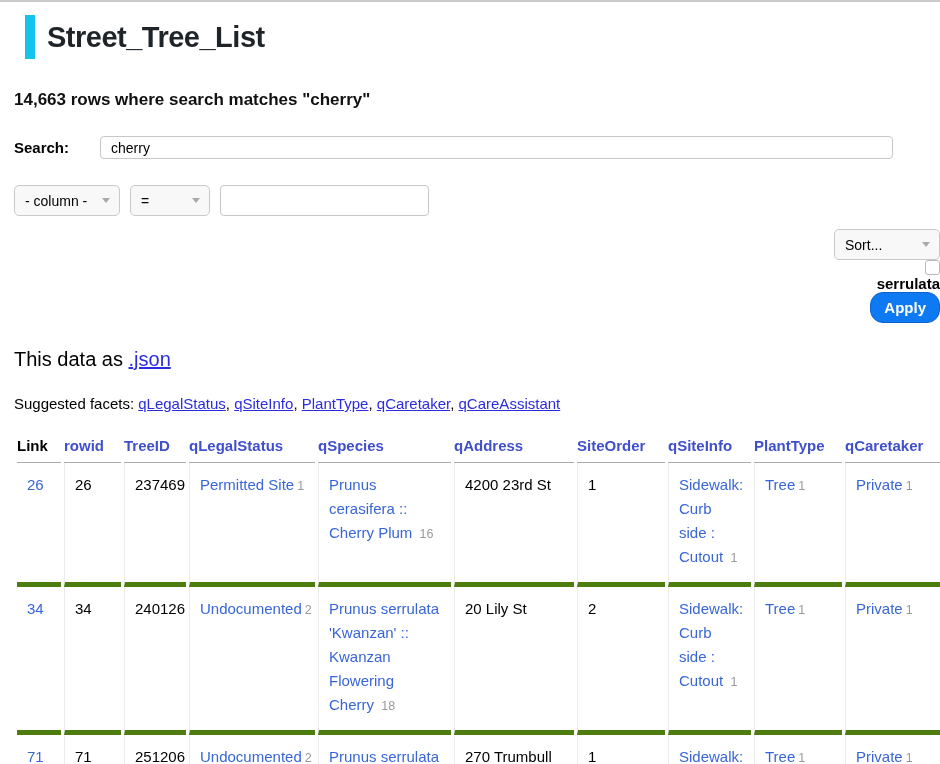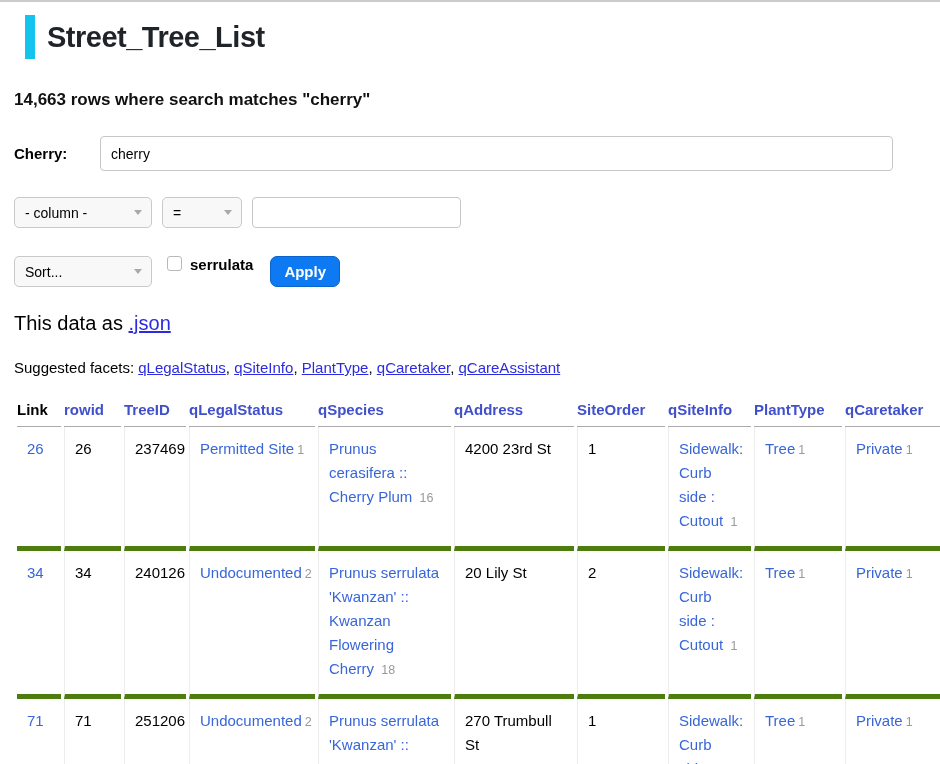--- a/index.html
+++ b/index.html
@@ -17,55 +17,55 @@
   .page-header { display: flex; align-items: center; margin-top: 13px; margin-left: 11px; }
   .accent-bar { width: 10px; height: 44px; background: #15c4ee; margin-right: 12px; flex: 0 0 auto; }
   h1.page-title { font-size: 29px; font-weight: bold; color: #1f2429; margin: 0; letter-spacing: -0.5px; }
 
   .rows-count { font-size: 17px; font-weight: bold; margin: 31px 0 0 0; color: #111; }
 
   
   .search-row { margin-top: 26px; display: flex; align-items: center; }
   .search-label { font-weight: bold; width: 86px; flex: 0 0 auto; }
   .search-input {
-    width: 793px; height: 35px; border: 1px solid #c7c7c7; border-radius: 4px;
+    width: 793px; height: 23px; border: 1px solid #c7c7c7; border-radius: 4px;
     padding: 0 10px; font-size: 14px; font-family: inherit; color: #000;
   }
 
   
   .filter-row { margin-top: 26px; display: flex; align-items: center; }
-  .sort-row { margin-top: 28px; display: flex; align-items: flex-start; }
+  .sort-row { margin-top: 13px; display: flex; align-items: flex-end; flex-direction: column; }
   .select-wrap { position: relative; display: inline-block; }
   select {
     -webkit-appearance: none; appearance: none;
     background: #f8f8f8; border: 1px solid #c9c9c9; border-radius: 5px;
     height: 31px; font-size: 14px; font-family: inherit; color: #000;
     padding: 0 26px 0 10px;
   }
-  .w-column { width: 138px; }
+  .w-column { width: 106px; }
   .w-op { width: 80px; margin-left: 10px; }
   .caret {
     position: absolute; right: 10px; top: 13px; width: 0; height: 0;
     border-left: 4px solid transparent; border-right: 4px solid transparent;
     border-top: 5px solid #a9a9a9; pointer-events: none;
   }
   .filter-value-input {
     width: 209px; height: 31px; border: 1px solid #c7c7c7; border-radius: 4px;
     padding: 0 8px; margin-left: 10px; font-size: 14px; font-family: inherit;
   }
   .desc-checkbox {
     -webkit-appearance: none; appearance: none;
     width: 15px; height: 15px; border: 1px solid #b9b9b9; border-radius: 3px;
     background: #fff; margin: 0 0 0 15px; vertical-align: middle;
   }
   .desc-label { font-weight: bold; margin-left: 8px; }
   .apply-button {
     margin-left: 17px; background: #0d79f2; color: #fff; font-weight: bold;
     font-size: 15px; font-family: inherit; border: 1px solid #0b63cc;
-    border-radius: 7px; padding: 6px 13px; cursor: pointer;
+    border-radius: 13px; padding: 6px 13px; cursor: pointer;
   }
 
   
   a { cursor: pointer; }
   .sql-row { margin-top: 25px; }
   .pencil { color: #3b3bd8; margin-right: 6px; font-size: 15px; }
   a.body-link { color: #2b2be0; text-decoration: underline; }
   .data-as-row { margin-top: 25px; font-size: 20px; }
   .facets-row { margin-top: 24px; font-size: 15px; }
   .facet-item::after { content: ", "; color: #000; }
@@ -98,21 +98,21 @@
 <div class="content">
 
   <div class="page-header">
     <div class="accent-bar"></div>
     <h1 class="page-title">Street_Tree_List</h1>
   </div>
 
   <h3 class="rows-count">14,663 rows where search matches "cherry"</h3>
 
   <div class="search-row">
-    <label class="search-label">Cherry:</label>
+    <label class="search-label">Search:</label>
     <input class="search-input" type="text" value="cherry" style="">
   </div>
 
   <div class="filter-row">
     <span class="select-wrap">
       <select class="w-column">
         <option>- column -</option>
       </select>
       <span class="caret"></span>
     </span>

